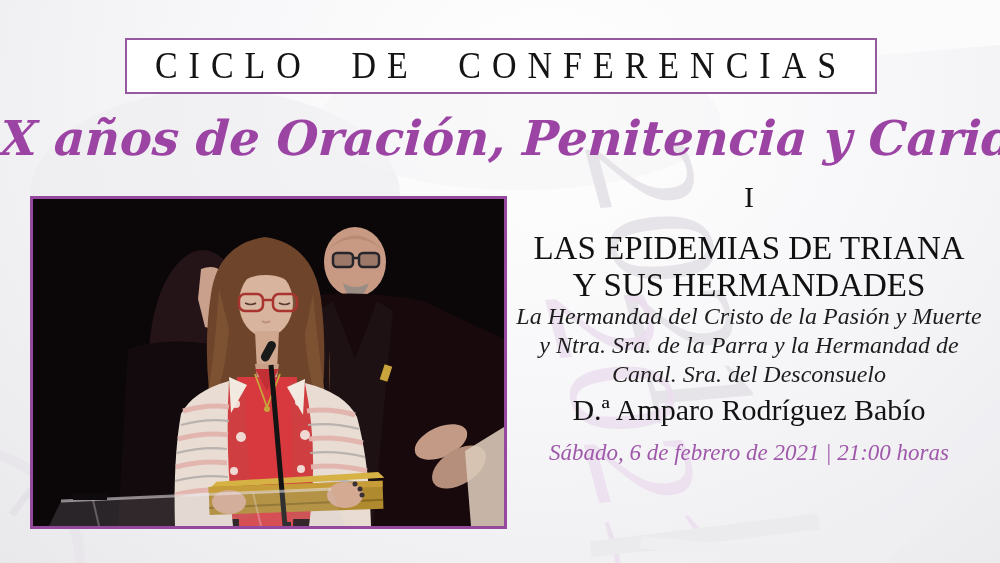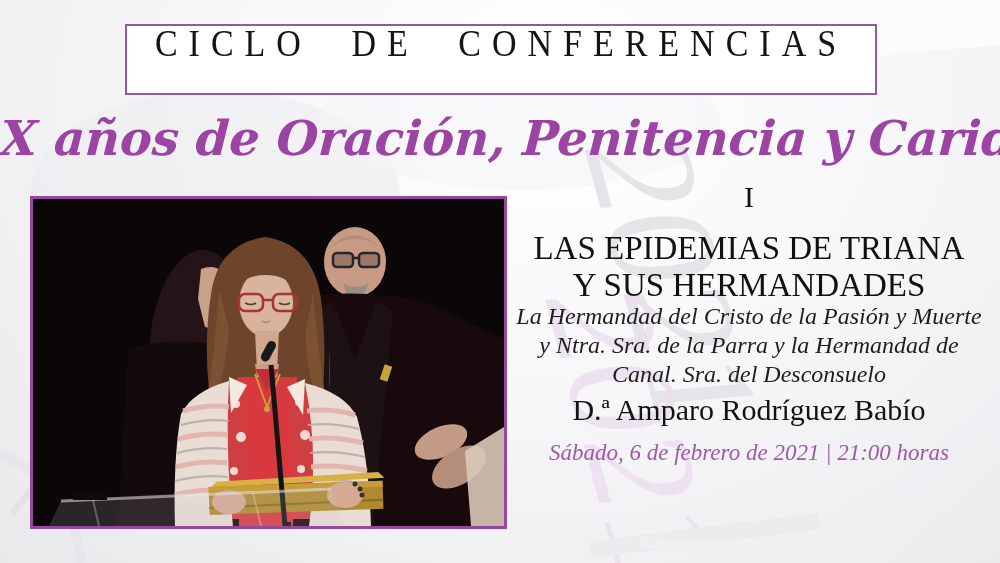--- a/index.html
+++ b/index.html
@@ -6,23 +6,23 @@
   .poster{
     position:relative;
     width:1000px;height:563px;
     overflow:hidden;
     background:radial-gradient(ellipse at 55% 18%, #ffffff 0%, #f7f7f9 45%, #e9e9ec 100%);
     font-family:"Liberation Serif", serif;
   }
   .layer{position:absolute;inset:0;width:1000px;height:563px;}
   
   .banner{
-    position:absolute;left:125px;top:24px;width:752px;height:71px;
+    position:absolute;left:125px;top:38px;width:752px;height:56px;
     box-sizing:border-box;border:2px solid #9659a0;background:#ffffff;
-    display:flex;justify-content:center;
+    display:flex;align-items:center;justify-content:center;
   }
   .banner-title{
     font-family:"Liberation Serif", serif;
     font-size:34px;color:#141414;letter-spacing:11px;word-spacing:20px;
     white-space:nowrap;transform:scaleY(1.12);
   }
   
   .script-title{
     position:absolute;left:0;top:104px;width:1000px;height:72px;
     text-align:center;

